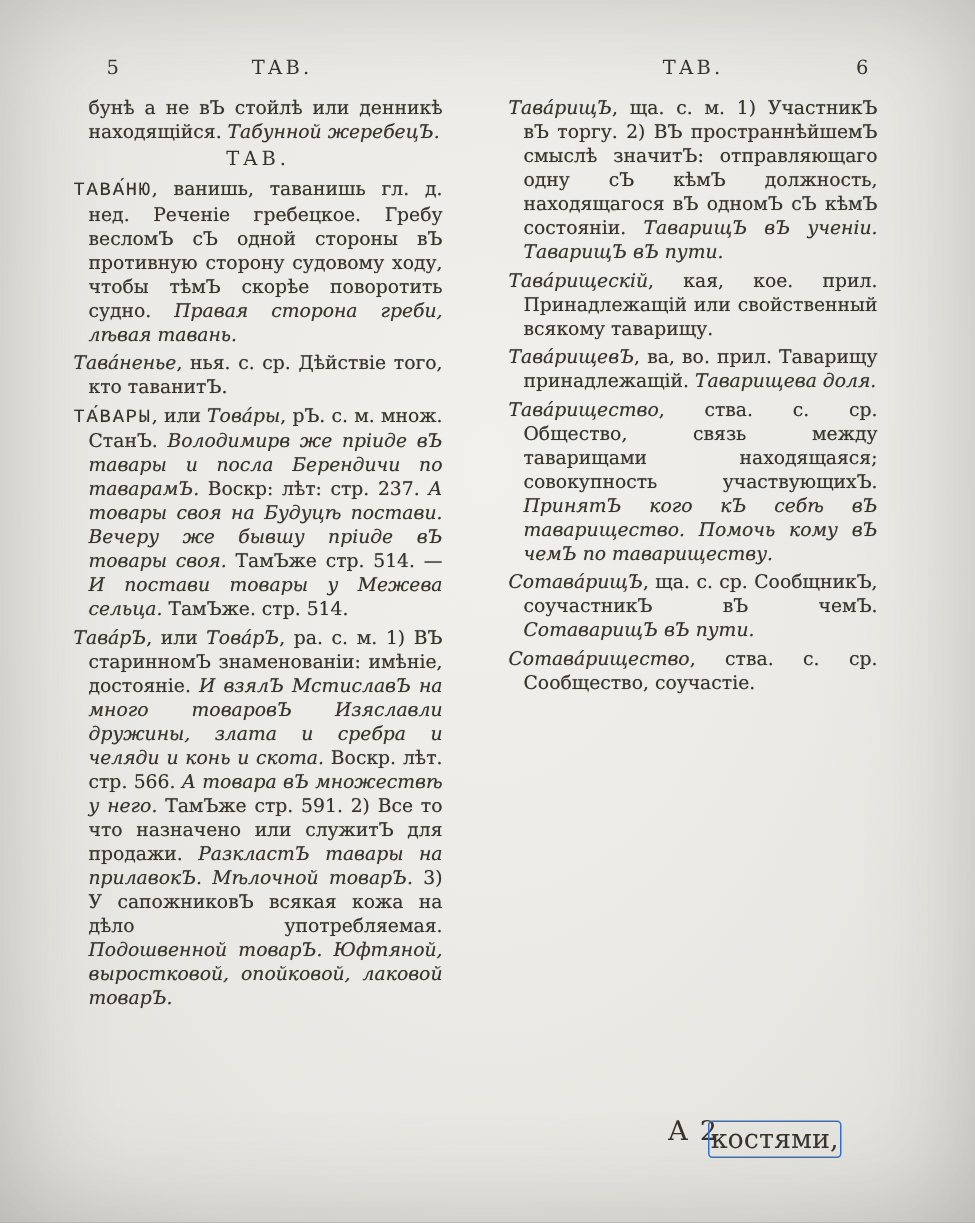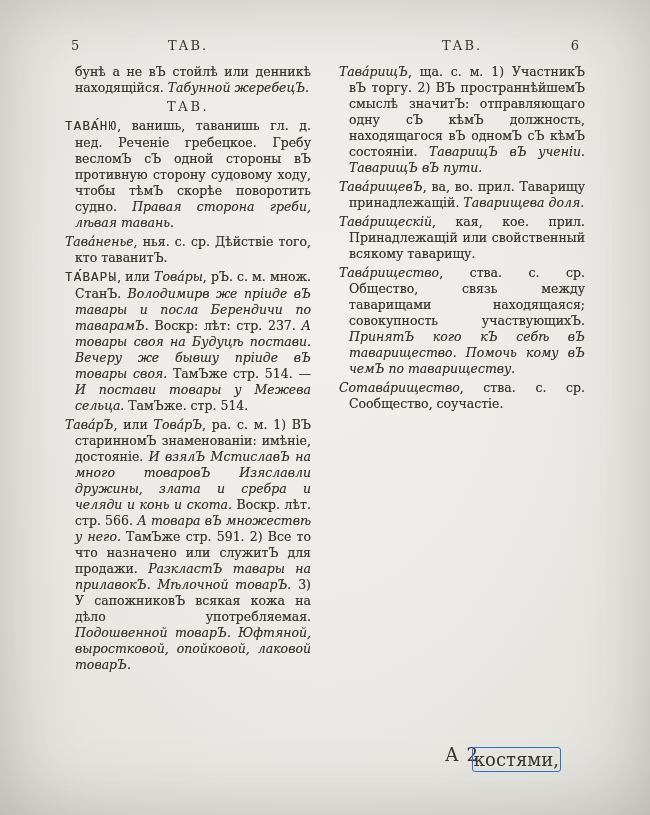--- a/index.html
+++ b/index.html
@@ -15,21 +15,21 @@
     color:#38342c;
   }
   .hdr { position:absolute; top:38px; width:246px; text-align:center;
          font-size:13px; letter-spacing:2px; }
   .hdr-left { left:65px; }
   .hdr-right { left:339px; }
   .pagenum { position:absolute; top:0; letter-spacing:0; font-size:13px; }
   .pagenum-left { left:6px; }
   .pagenum-right { right:6px; }
   .col { position:absolute; top:64px; width:246px; }
-  .col-left { left:65px; }
+  .col-left { left:49px; }
   .col-right { left:339px; }
   .entry {
     font-size:12.5px; line-height:16px; text-align:justify;
     margin-bottom:3px;
     text-shadow:0 0 .5px rgba(58,52,42,.55);
   }
   .hang { padding-left:10px; text-indent:-10px; }
   .cont { padding-left:10px; }
   .sec-heading { text-align:center; letter-spacing:2.5px; font-size:13px; margin:3px 0 4px; }
   .caps { letter-spacing:1.2px;font-family:Liberation Mono, monospace; }
@@ -58,23 +58,24 @@
   <div class="col col-left" id="col-left">
       <p class="entry cont"><span class="rm">бунѣ а не вЪ стойлѣ или денникѣ находящійся. </span><span class="it">Табунной жеребецЪ.</span></p>
       <div class="sec-heading">ТАВ.</div>
       <p class="entry hang"><span class="caps rm">ТАВА́НЮ</span><span class="rm">, ванишь, таванишь гл. д. нед. Реченіе гребецкое. Гребу весломЪ сЪ одной стороны вЪ противную сторону судовому ходу, чтобы тѣмЪ скорѣе поворотить судно. </span><span class="it">Правая сторона греби, лѣвая тавань.</span></p>
       <p class="entry hang"><span class="it">Тава́ненье</span><span class="rm">, нья. с. ср. Дѣйствіе того, кто таванитЪ.</span></p>
       <p class="entry hang"><span class="caps rm">ТА́ВАРЫ</span><span class="rm">, или </span><span class="it">Това́ры</span><span class="rm">, рЪ. с. м. множ. СтанЪ. </span><span class="it">Володимирв же пріиде вЪ тавары и посла Берендичи по таварамЪ.</span><span class="rm"> Воскр: лѣт: стр. 237. </span><span class="it">А товары своя на Будуцѣ постави. Вечеру же бывшу пріиде вЪ товары своя.</span><span class="rm"> ТамЪже стр. 514. — </span><span class="it">И постави товары у Межева сельца.</span><span class="rm"> ТамЪже. стр. 514.</span></p>
       <p class="entry hang"><span class="it">Тава́рЪ</span><span class="rm">, или </span><span class="it">Това́рЪ</span><span class="rm">, ра. с. м. 1) ВЪ старинномЪ знаменованіи: имѣніе, достояніе. </span><span class="it">И взялЪ МстиславЪ на много товаровЪ Изяславли дружины, злата и сребра и челяди и конь и скота.</span><span class="rm"> Воскр. лѣт. стр. 566. </span><span class="it">А товара вЪ множествѣ у него.</span><span class="rm"> ТамЪже стр. 591. 2) Все то что назначено или служитЪ для продажи. </span><span class="it">РазкластЪ тавары на прилавокЪ. Мѣлочной товарЪ.</span><span class="rm"> 3) У сапожниковЪ всякая кожа на дѣло употребляемая. </span><span class="it">Подошвенной товарЪ. Юфтяной, выростковой, опойковой, лаковой товарЪ.</span></p>
     </div>
   <div class="col col-right" id="col-right">
       <p class="entry hang"><span class="it">Тава́рищЪ</span><span class="rm">, ща. с. м. 1) УчастникЪ вЪ торгу. 2) ВЪ пространнѣйшемЪ смыслѣ значитЪ: отправляющаго одну сЪ кѣмЪ должность, находящагося вЪ одномЪ сЪ кѣмЪ состояніи. </span><span class="it">ТаварищЪ вЪ ученіи. ТаварищЪ вЪ пути.</span></p>
+      <p class="entry hang"><span class="it">Тава́рищескій</span><span class="rm">, кая, кое. прил. Принадлежащій или свойственный всякому таварищу.</span></p>
       <p class="entry hang"><span class="it">Тава́рищевЪ</span><span class="rm">, ва, во. прил. Таварищу принадлежащій. </span><span class="it">Таварищева доля.</span></p>
-      <p class="entry hang"><span class="it">Тава́рищескій</span><span class="rm">, кая, кое. прил. Принадлежащій или свойственный всякому таварищу.</span></p>
       <p class="entry hang"><span class="it">Тава́рищество</span><span class="rm">, ства. с. ср. Общество, связь между таварищами находящаяся; совокупность участвующихЪ. </span><span class="it">ПринятЪ кого кЪ себѣ вЪ таварищество. Помочь кому вЪ чемЪ по тавариществу.</span></p>
+      <p class="entry hang"><span class="it">Сотава́рищЪ</span><span class="rm">, ща. с. ср. СообщникЪ, соучастникЪ вЪ чемЪ. </span><span class="it">СотаварищЪ вЪ пути.</span></p>
       <p class="entry hang"><span class="it">Сотава́рищество</span><span class="rm">, ства. с. ср. Сообщество, соучастіе.</span></p>
     </div>
 
   <div class="footer">
     <span class="signature">А 2</span>
     <span class="catchword hl">костями,</span>
   </div>
 
 </div>
 

